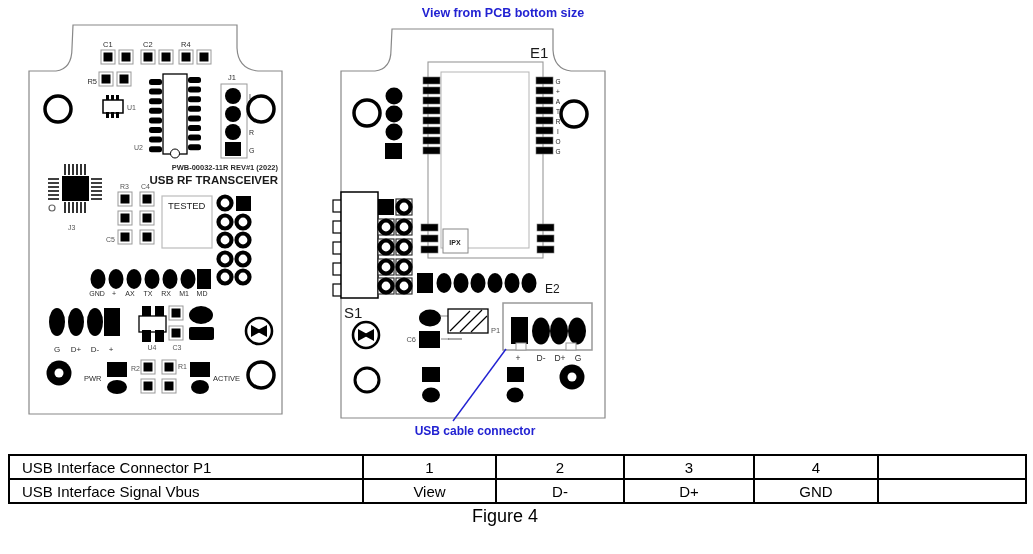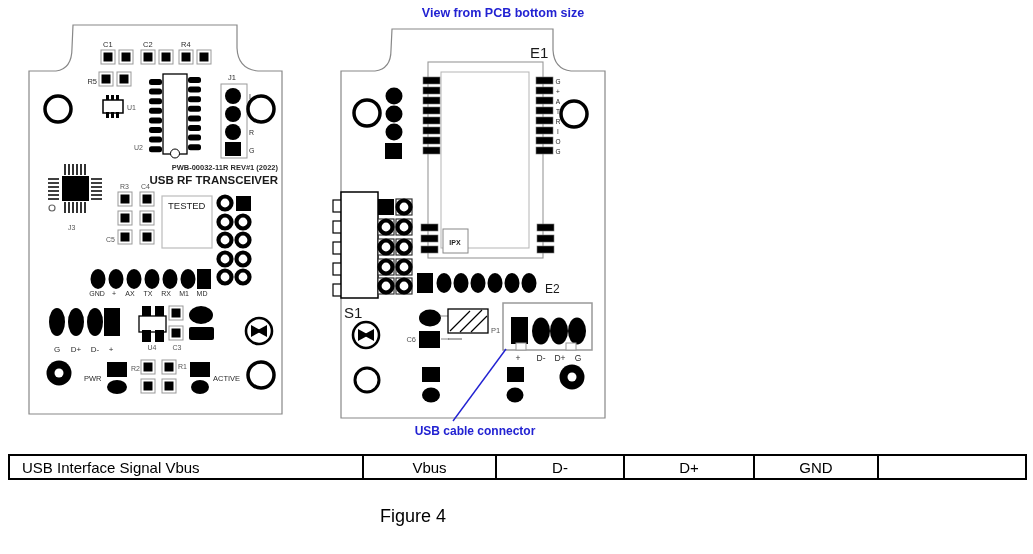--- a/index.html
+++ b/index.html
@@ -8,21 +8,21 @@
   svg{position:absolute;left:0;top:0;}
   svg text{font-family:"Liberation Sans",sans-serif;fill:#1a1a1a;}
   .sk{fill:#2b2b2b;}
   .skg{fill:#555;}
   .blue{fill:#2222d2;font-weight:bold;}
   .pcb-table{position:absolute;left:8px;top:454px;width:1017px;border-collapse:collapse;
              table-layout:fixed;}
   .pcb-table td{border:2px solid #000;height:22px;font-size:15px;color:#000;
                 text-align:center;padding:0;white-space:nowrap;overflow:hidden;}
   .pcb-table td.lbl{text-align:left;padding-left:12px;}
-  .caption{position:absolute;left:380px;top:506px;width:250px;text-align:left;
+  .caption{position:absolute;left:380px;top:506px;width:250px;text-align:center;
            font-size:18px;color:#000;}
 </style>
 </head>
 <body>
 
 <div class="canvas">
 
 <svg width="1033" height="450" viewBox="0 0 1033 450">
   <defs>
     <g id="psq">
@@ -386,23 +386,31 @@
 <table class="pcb-table">
   <colgroup>
     <col style="width:354px">
         <col style="width:133px">
         <col style="width:128px">
     <col style="width:130px">
         <col style="width:124px">
         <col style="width:148px">
   </colgroup>
   <tbody>
+        <tr>
+    <td class="lbl">USB Interface Connector P1</td>
+    <td>1</td>
+    <td>2</td>
+    <td>3</td>
+    <td>4</td>
+    <td></td>
+  </tr>
   <tr>
     <td class="lbl">USB Interface Signal Vbus</td>
-    <td>Vbus</td>
+    <td>View</td>
     <td>D-</td>
     <td>D+</td>
     <td>GND</td>
     <td></td>
   </tr>
 </tbody>
     </table>
 
 <div class="caption">Figure 4</div>
 

